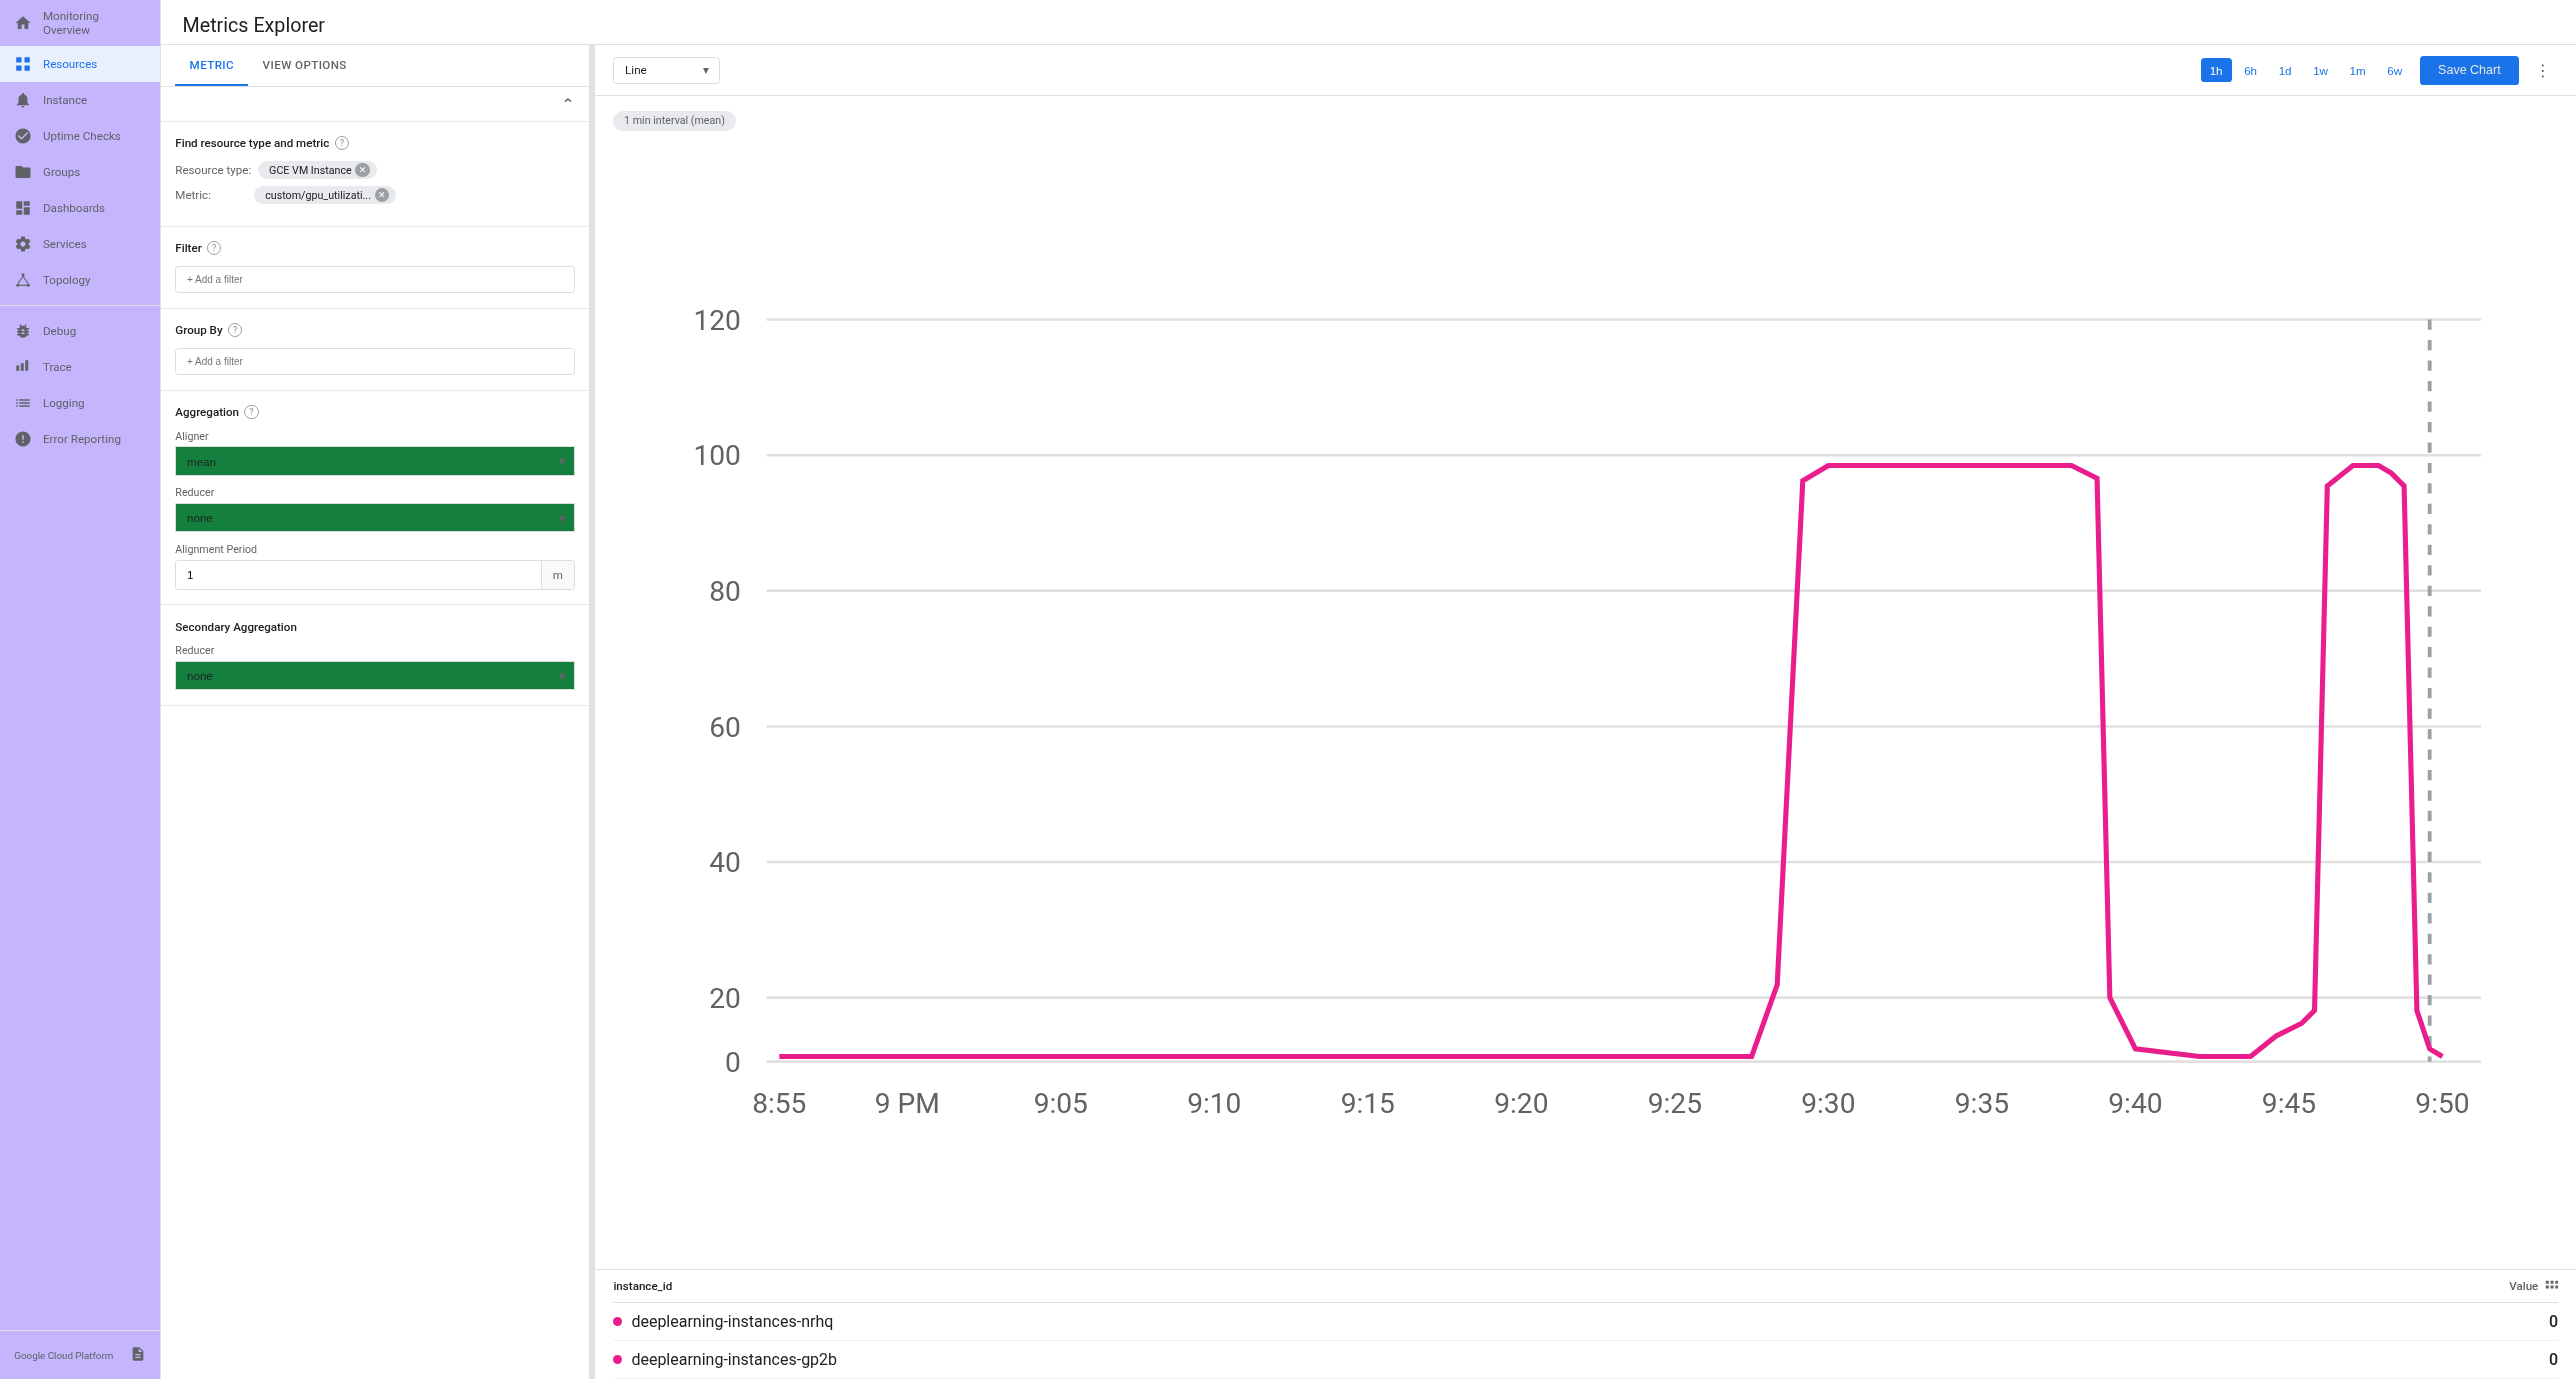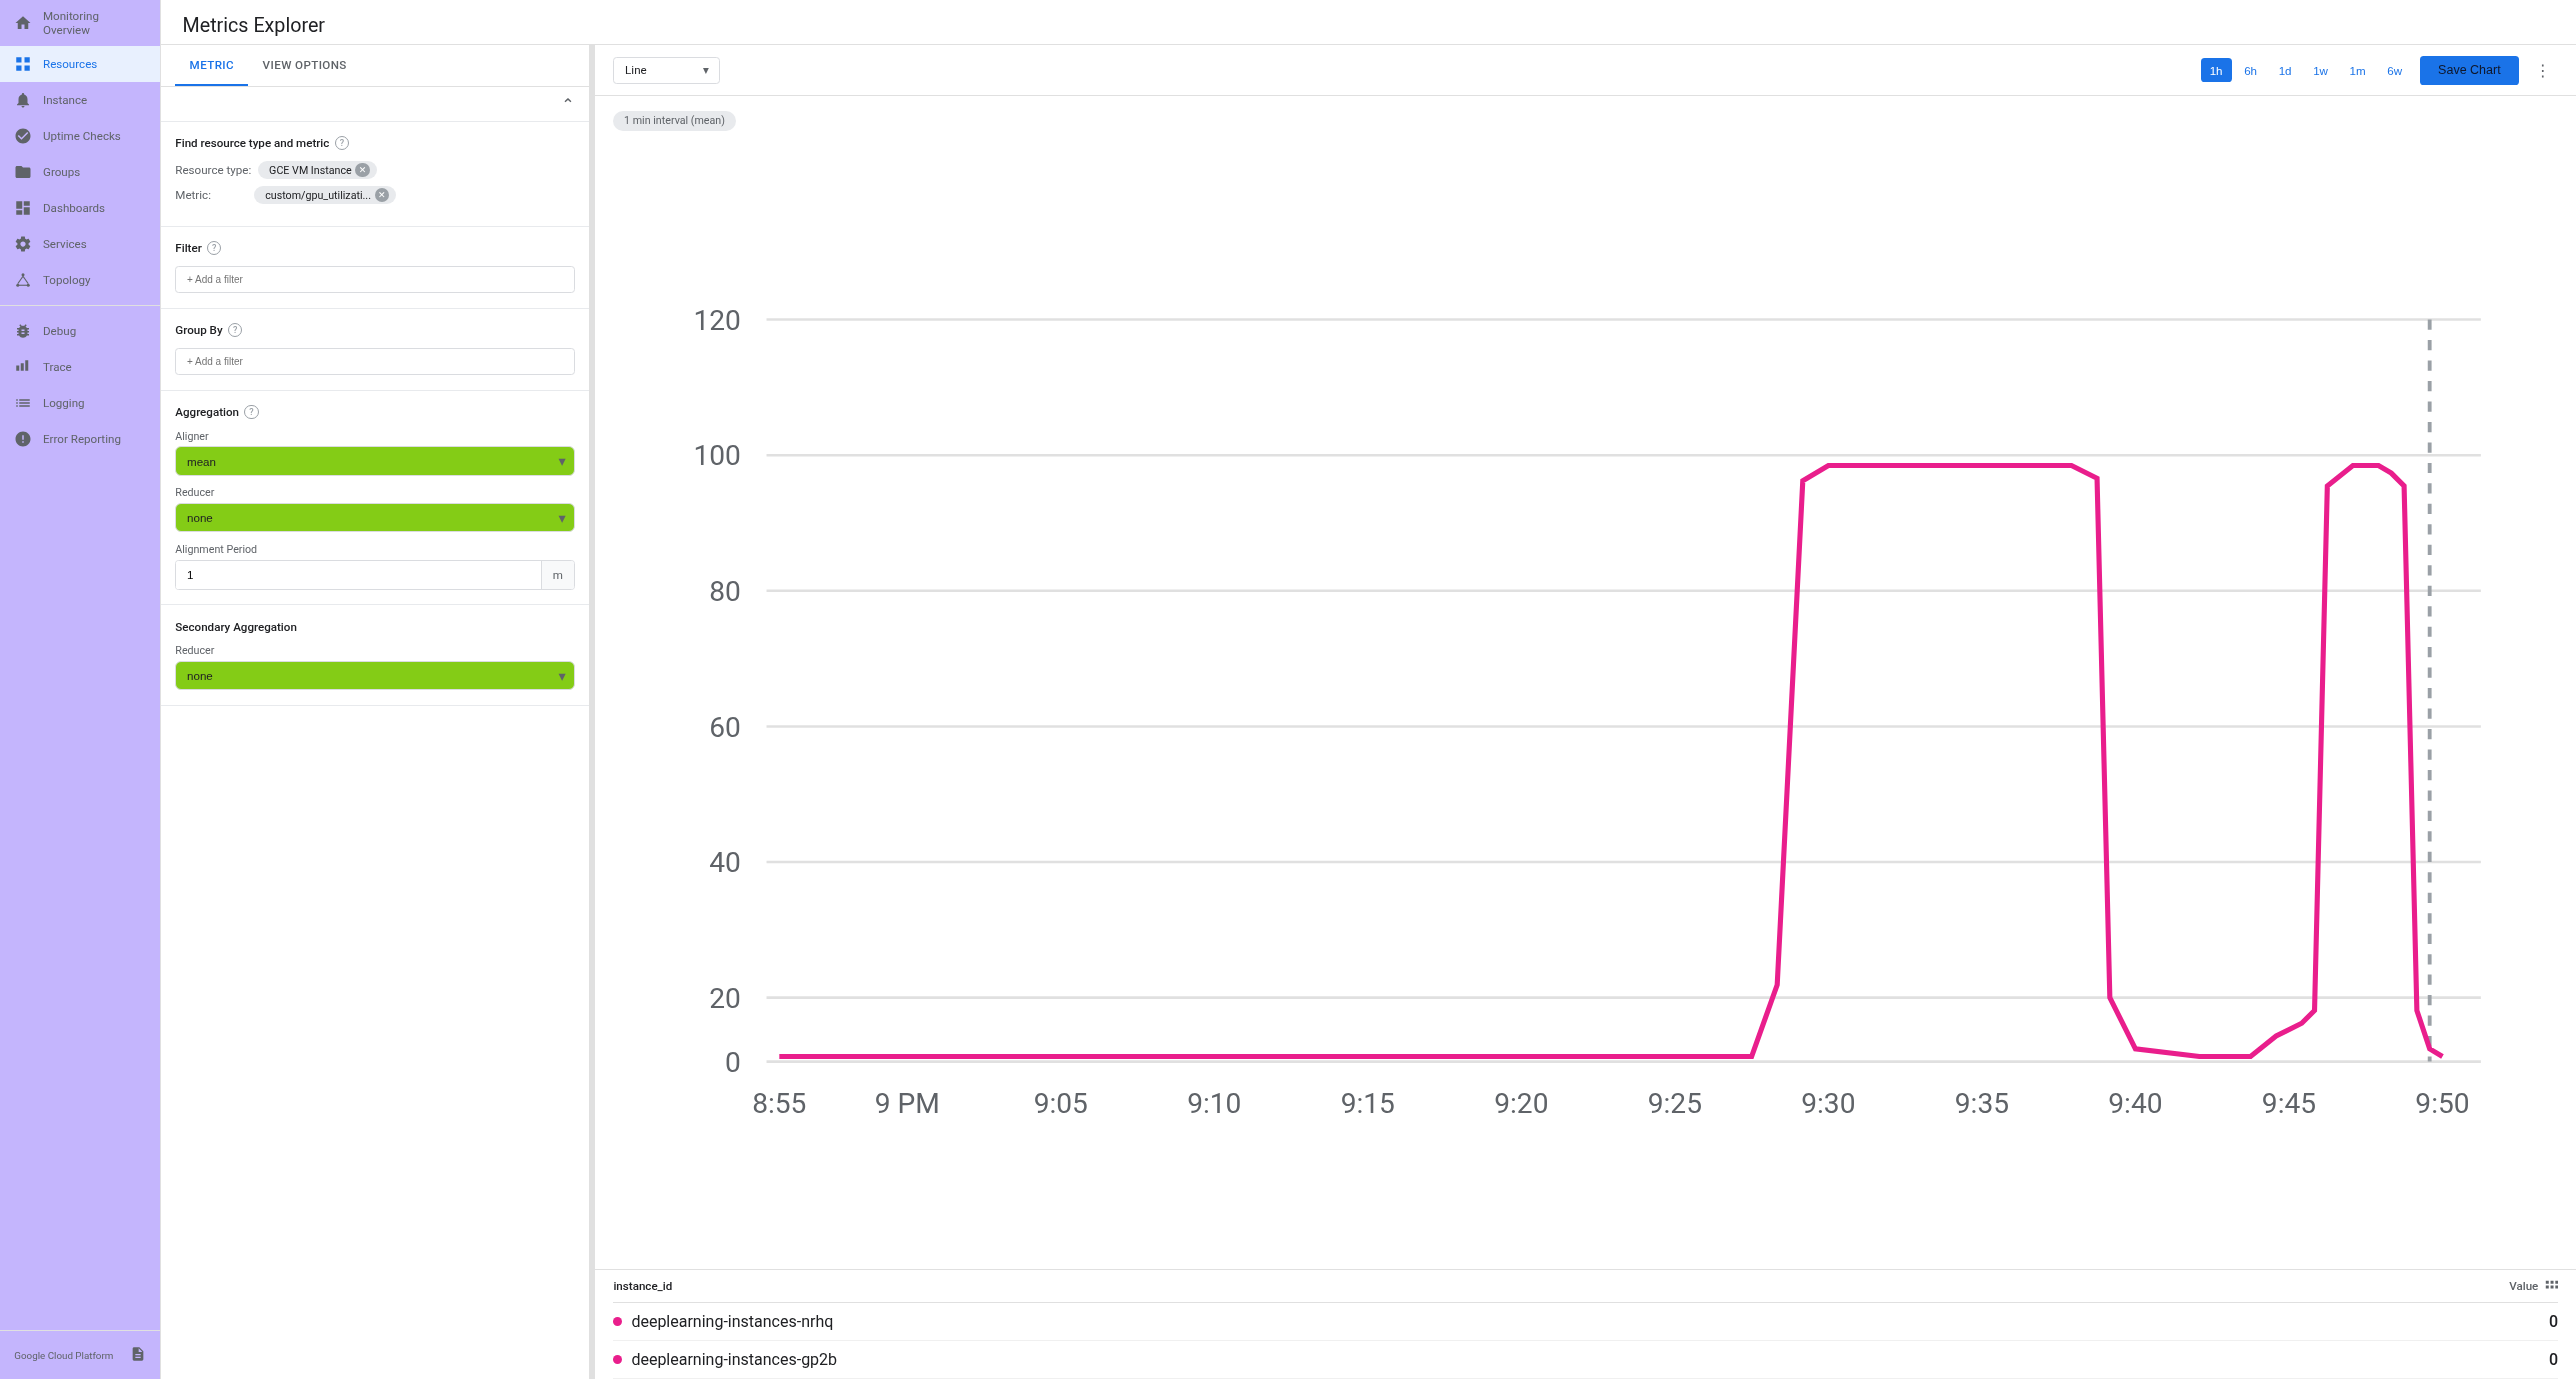--- a/index.html
+++ b/index.html
@@ -174,26 +174,26 @@
       background: #fff;
     }
 
     .select-wrapper {
       position: relative;
       width: 100%;
     }
     .select-field {
       width: 100%;
       border: 0.9px solid #dadce0;
-      border-radius: 6px;
+      border-radius: 0;
       padding: 7.2px 29px 7.2px 10.7px;
       font-size: 11.6px;
       color: #202124;
       appearance: none;
-      background: #84cc16;
+      background: #15803d;
       outline: none;
       cursor: pointer;
     }
     .select-arrow {
       position: absolute;
       right: 9px;
       top: 50%;
       transform: translateY(-50%);
       pointer-events: none;
       color: #5f6368;
@@ -262,21 +262,21 @@
       color: #1a73e8;
       cursor: pointer;
       border-radius: 3.6px;
       background: none;
       border: none;
       font-weight: 500;
     }
     .time-btn.active { background: #1a73e8; color: #fff; }
     .save-chart-btn {
       background: #1a73e8;
-      color: #0f172a;
+      color: #e5e5e5;
       border: none;
       border-radius: 3.6px;
       padding: 7.2px 18px;
       font-size: 12.5px;
       font-weight: 500;
       cursor: pointer;
       white-space: nowrap;
     }
     .more-btn {
       color: #5f6368;

